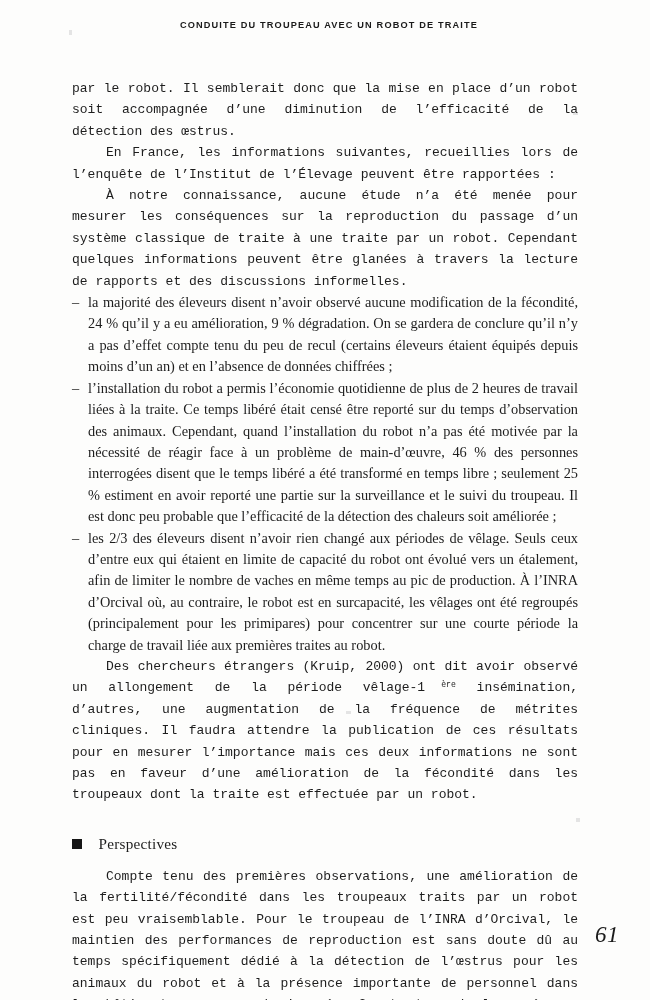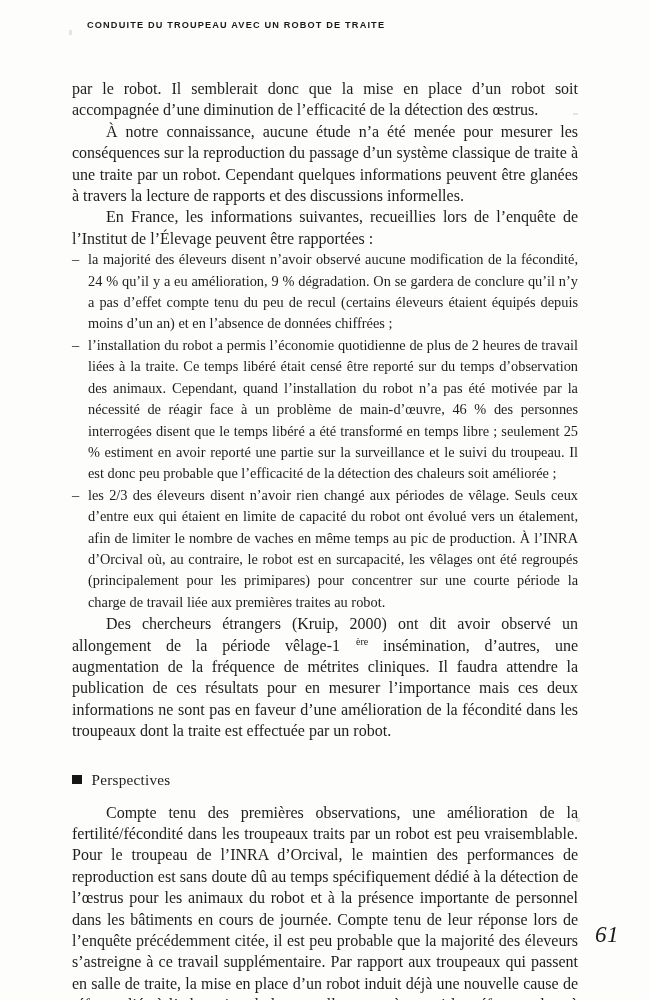--- a/index.html
+++ b/index.html
@@ -21,47 +21,48 @@
   .page {
     position: absolute;
     inset: 0;
     background: #fdfdfc;
   }
 
   
   .running-head {
     position: absolute;
     top: 20px;
-    left: 87px;
+    left: 80px;
     right: 72px;
-    text-align: left;
+    text-align: center;
     font-family: "Liberation Sans", "DejaVu Sans", sans-serif;
     font-size: 9.2px;
     font-weight: 700;
     letter-spacing: 1.15px;
     color: #1a1a1a;
     white-space: nowrap;
   }
 
   
   .column {
     position: absolute;
     top: 78px;
     left: 72px;
     width: 506px;
   }
 
   p.body-par {
     margin: 0 0 0 0;
-    font-size: 16px;
+    font-size: 13px;
     line-height: 21.4px;
     text-align: justify;
     text-justify: inter-word;
     hyphens: none;
     text-indent: 34px;
+    font-family: Liberation Mono, monospace;
   }
   p.body-par.no-indent {
     text-indent: 0;
   }
 
   
   ul.dash-list {
     list-style: none;
     margin: 0;
     padding: 0;
@@ -78,21 +79,21 @@
   ul.dash-list > li .dash {
     position: absolute;
     left: 0;
     top: 0;
   }
 
   
   .section-heading {
     display: flex;
     align-items: center;
-    gap: 10px;
+    gap: 17px;
     margin: 0;
     font-size: 15.2px;
     line-height: 20px;
     font-weight: 400;
     letter-spacing: .25px;
   }
   .section-heading .sq {
     width: 9.5px;
     height: 9.5px;
     background: #161616;
@@ -141,23 +142,23 @@
   <div class="speck" style="left:576px; top:818px; width:4px; height:4px;"></div>
 
   <div class="running-head">
     <span>CONDUITE DU TROUPEAU AVEC UN ROBOT DE TRAITE</span>
   </div>
 
   <div class="column">
 
     <p class="body-par no-indent">par le robot. Il semblerait donc que la mise en place d’un robot soit accompagnée d’une diminution de l’efficacité de la détection des œstrus.</p>
 
+    <p class="body-par">En France, les informations suivantes, recueillies lors de l’enquête de l’Institut de l’Élevage peuvent être rapportées :</p>
+
     <p class="body-par">À notre connaissance, aucune étude n’a été menée pour mesurer les conséquences sur la reproduction du passage d’un système classique de traite à une traite par un robot. Cependant quelques informations peuvent être glanées à travers la lecture de rapports et des discussions informelles.</p>
-
-    <p class="body-par">En France, les informations suivantes, recueillies lors de l’enquête de l’Institut de l’Élevage peuvent être rapportées :</p>
 
     <ul class="dash-list">
       <li>
         <span class="dash">–</span><span>la majorité des éleveurs disent n’avoir observé aucune modification de la fécondité, 24 % qu’il y a eu amélioration, 9 % dégradation. On se gardera de conclure qu’il n’y a pas d’effet compte tenu du peu de recul (certains éleveurs étaient équipés depuis moins d’un an) et en l’absence de données chiffrées ;</span>
       </li>
       <li>
         <span class="dash">–</span><span>l’installation du robot a permis l’économie quotidienne de plus de 2 heures de travail liées à la traite. Ce temps libéré était censé être reporté sur du temps d’observation des animaux. Cependant, quand l’installation du robot n’a pas été motivée par la nécessité de réagir face à un problème de main-d’œuvre, 46 % des personnes interrogées disent que le temps libéré a été transformé en temps libre ; seulement 25 % estiment en avoir reporté une partie sur la surveillance et le suivi du troupeau. Il est donc peu probable que l’efficacité de la détection des chaleurs soit améliorée ;</span>
       </li>
       <li>
         <span class="dash">–</span><span>les 2/3 des éleveurs disent n’avoir rien changé aux périodes de vêlage. Seuls ceux d’entre eux qui étaient en limite de capacité du robot ont évolué vers un étalement, afin de limiter le nombre de vaches en même temps au pic de production. À l’INRA d’Orcival où, au contraire, le robot est en surcapacité, les vêlages ont été regroupés (principalement pour les primipares) pour concentrer sur une courte période la charge de travail liée aux premières traites au robot.</span>

